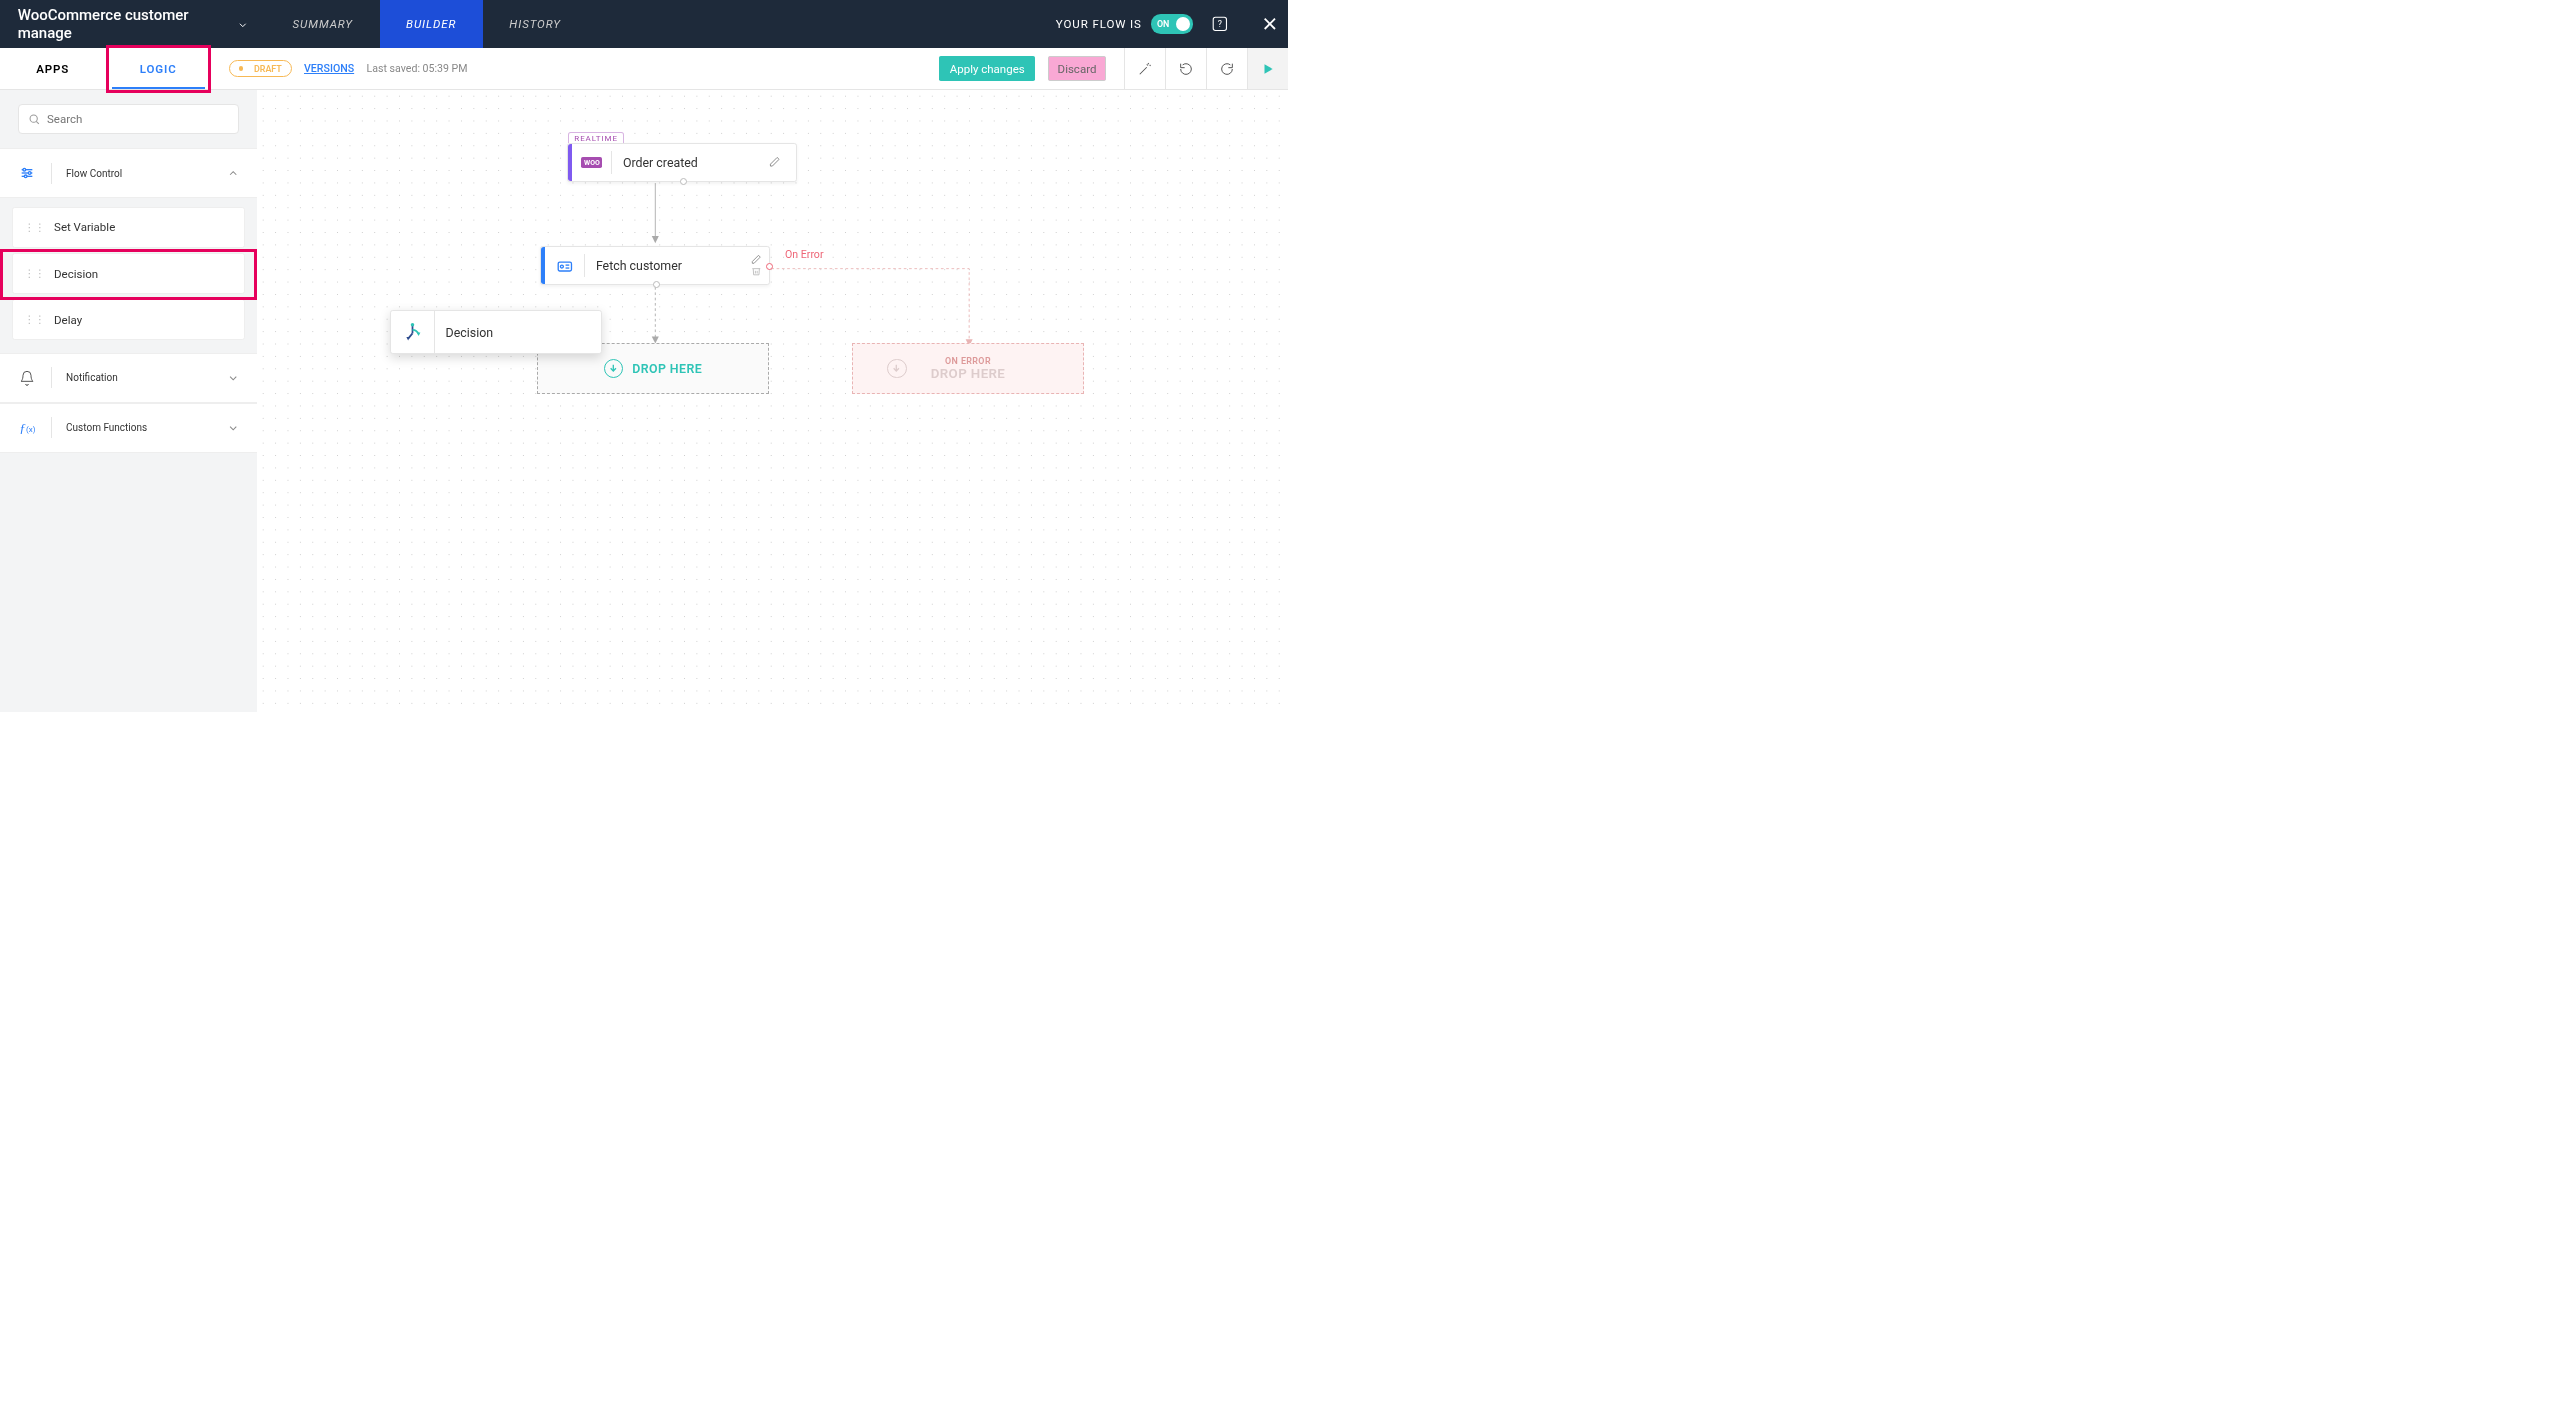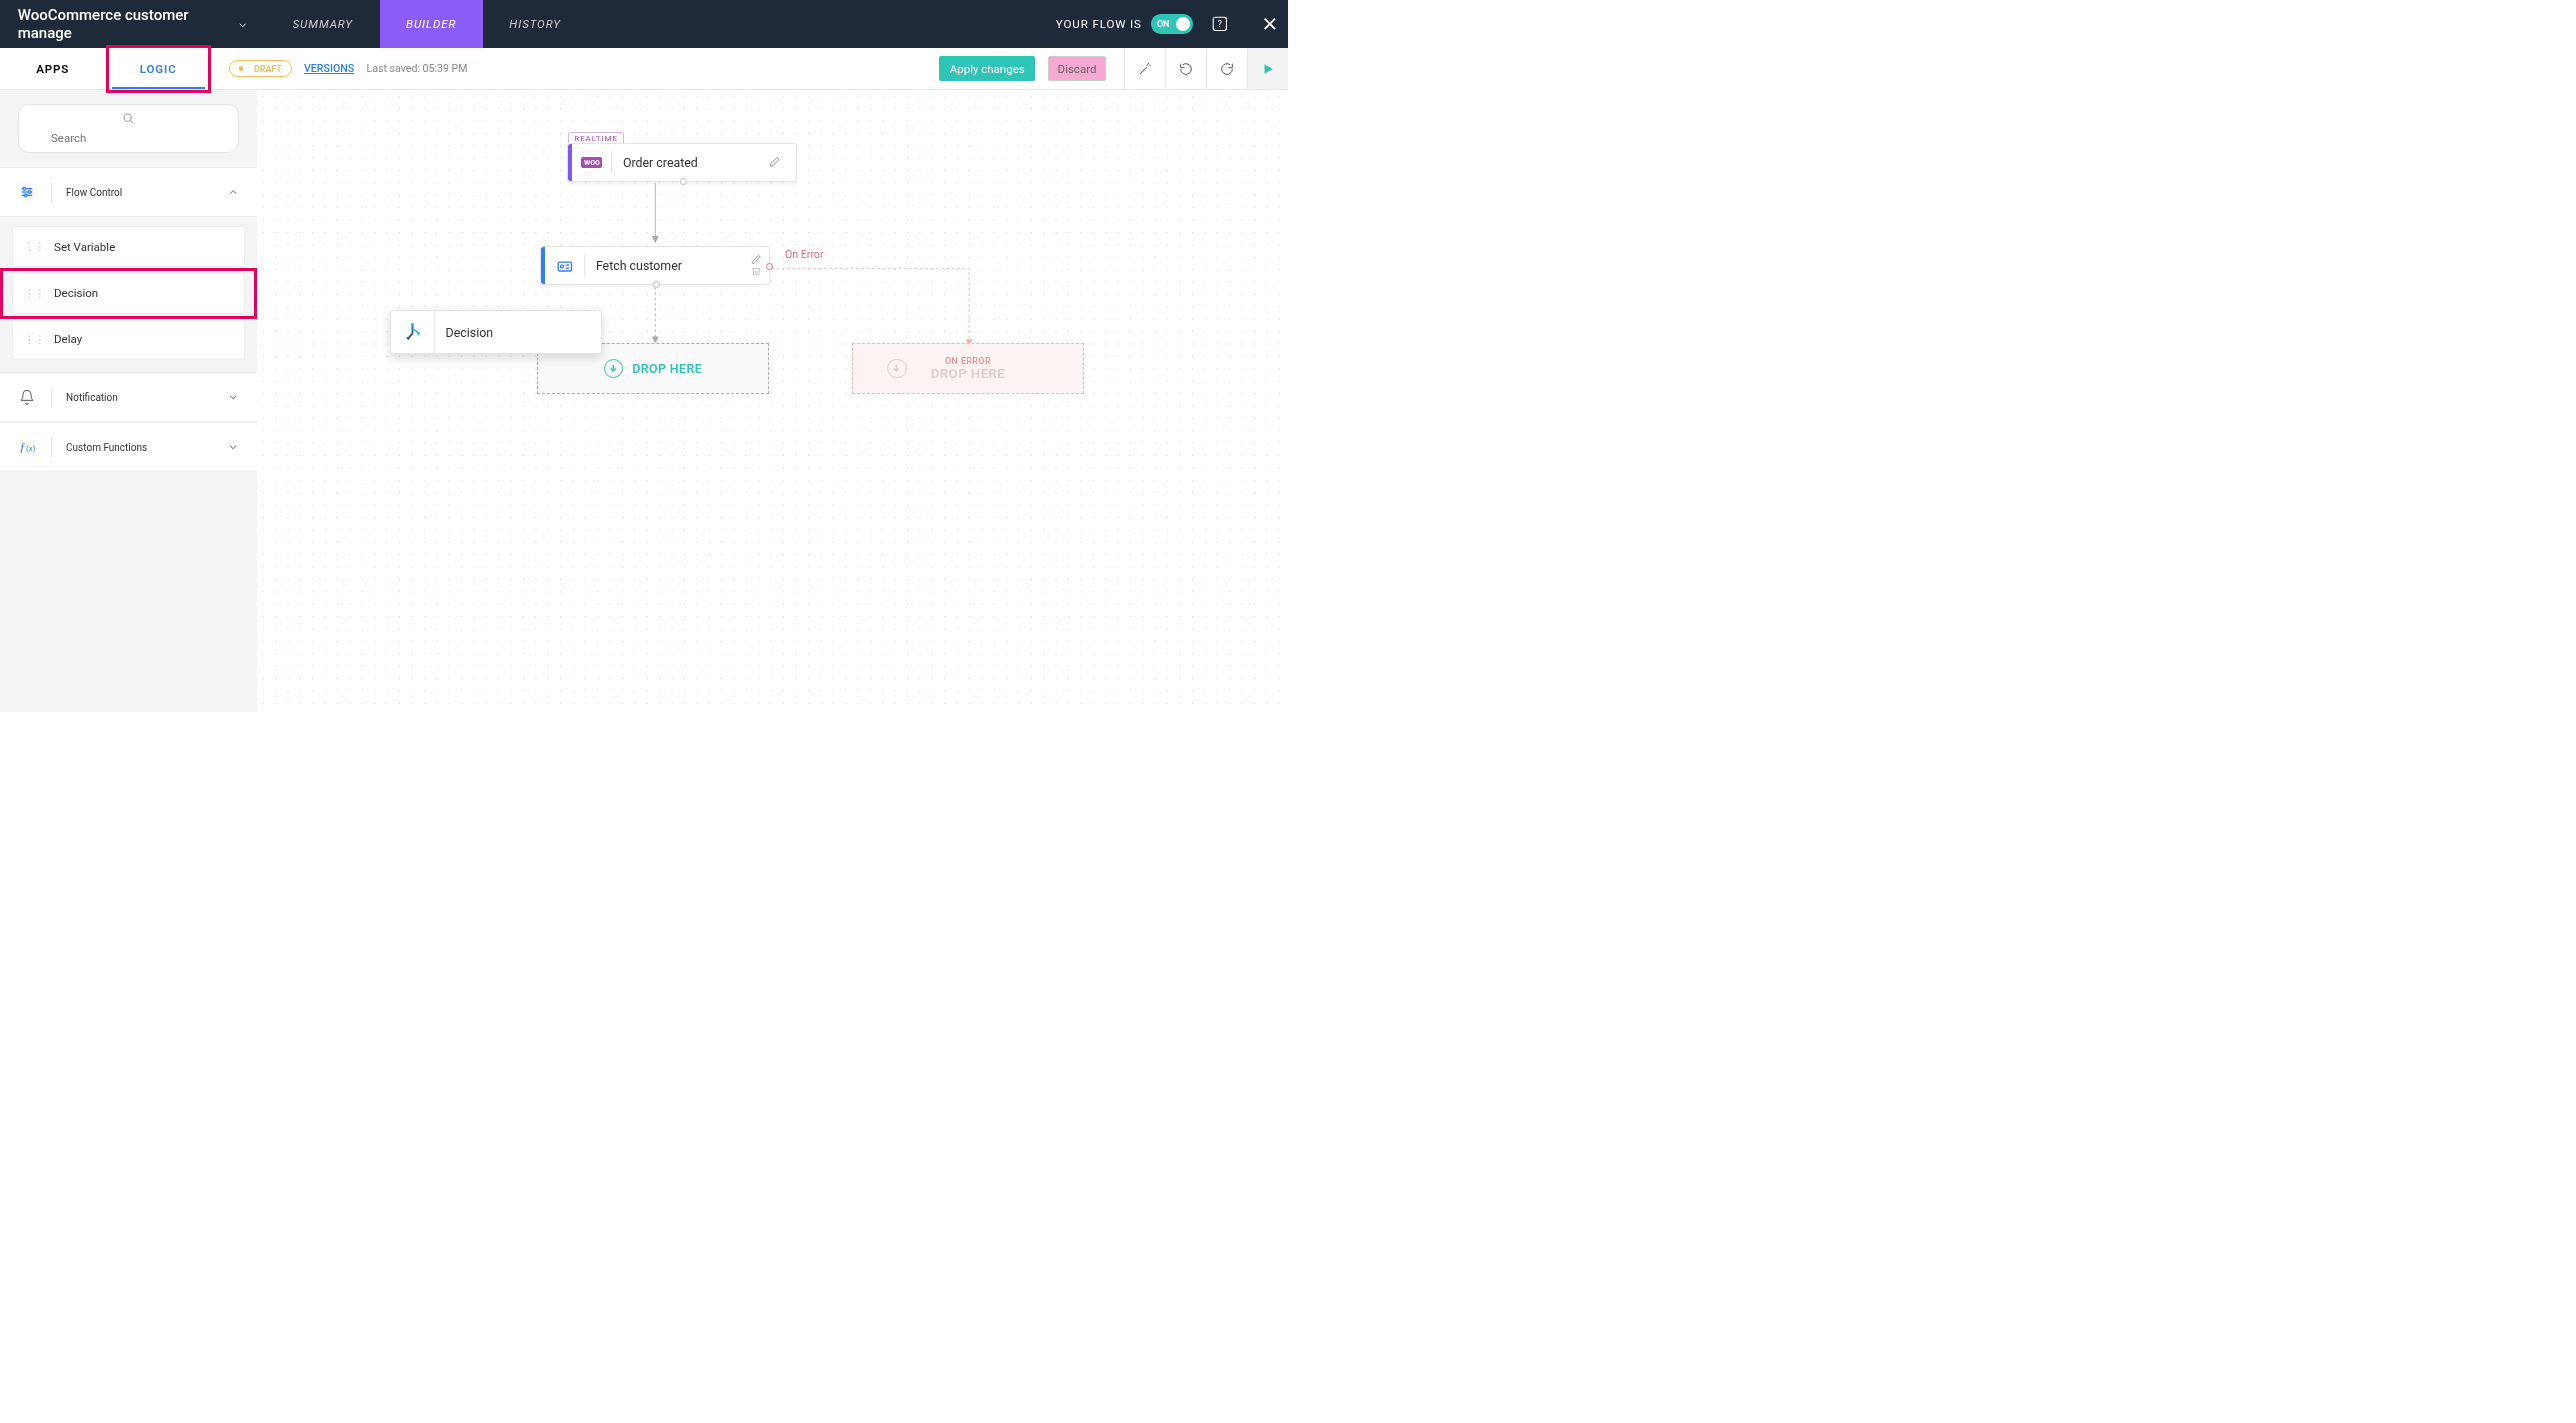--- a/index.html
+++ b/index.html
@@ -4,21 +4,21 @@
 <style>
 * { margin: 0; padding: 0; box-sizing: border-box; font-family: -apple-system, BlinkMacSystemFont, "Segoe UI", Roboto, Helvetica, Arial, sans-serif; }
 body { width: 1288px; height: 712px; background: #fff; overflow: hidden; }
 
 
 .topbar { height: 48px; background: #1e2a3a; display: flex; align-items: center; color: #fff; }
 .flow-name { display: flex; align-items: center; gap: 5.3px; padding: 0 17.7px; font-size: 15px; font-weight: 500; width: 266px; }
 .flow-name svg { margin-top: 1.8px; }
 .main-tabs { display: flex; height: 100%; font-style: italic; }
 .main-tab { padding: 0 26.6px; display: flex; align-items: center; font-size: 11.5px; letter-spacing: 0.9px; color: #ccc; cursor: pointer; }
-.main-tab.active { background: #8b5cf6; color: #fff; }
+.main-tab.active { background: #1d4ed8; color: #fff; }
 .topbar-spacer { flex: 1; }
 .flow-status { display: flex; align-items: center; gap: 8.9px; padding-right: 12.4px; }
 .flow-status-label { font-size: 11.5px; letter-spacing: 0.9px; }
 .toggle { width: 42px; height: 19.5px; border-radius: 9.7px; background: #2ec4b6; position: relative; display: flex; align-items: center; }
 .toggle .label { color: #fff; font-size: 8.9px; padding-left: 6.2px; font-weight: 600; }
 .toggle .knob { width: 14px; height: 14px; background: #fff; border-radius: 50%; position: absolute; right: 2.7px; }
 .help-btn, .close-btn { width: 37px; height: 48px; display: flex; align-items: center; justify-content: center; color: #fff; cursor: pointer; }
 .close-btn svg { stroke-width: 2.5; }
 
 
@@ -37,21 +37,21 @@
 .apply-btn { background: #2ec4b6; color: #fff; border: none; padding: 5.3px 10.6px; font-size: 11.5px; border-radius: 1.8px; cursor: pointer; }
 .discard-btn { background: #f9a8d4; border: 0.9px solid #ccc; color: #666; padding: 4.4px 8.9px; font-size: 11.5px; border-radius: 1.8px; cursor: pointer; }
 .icon-btn { width: 41px; height: 100%; display: flex; align-items: center; justify-content: center; border-left: 0.9px solid #e5e5e5; cursor: pointer; color: #555; }
 .run-btn { width: 41px; height: 100%; background: #f3f3f3; display: flex; align-items: center; justify-content: center; border-left: 0.9px solid #e5e5e5; cursor: pointer; }
 
 
 .body { display: flex; height: calc(100% - 89px); }
 
 
 .sidebar { width: 257px; background: #f3f4f5; height: 100%; }
-.search-box { margin: 14px 17.7px; background: #fff; border: 0.9px solid #e5e5e5; border-radius: 11px; display: flex; align-items: center; padding: 7px 8.9px; gap: 7px; flex-direction: column; }
+.search-box { margin: 14px 17.7px; background: #fff; border: 0.9px solid #e5e5e5; border-radius: 4px; display: flex; align-items: center; padding: 7px 8.9px; gap: 7px; }
 .search-box input { border: none; outline: none; font-size: 11.5px; flex: 1; background: transparent; }
 .cat-header { height: 50px; background: #fff; border-top: 0.9px solid #eee; border-bottom: 0.9px solid #eee; display: flex; align-items: center; padding: 0 17.7px; gap: 14px; cursor: pointer; }
 .cat-header .icon-holder { width: 19.5px; display: flex; justify-content: center; color: #2d7ff9; }
 .cat-divider { width: 0.9px; height: 21px; background: #e5e5e5; }
 .cat-header .label { flex: 1; font-size: 10px; color: #333; }
 .cat-chevron { color: #888; }
 .cat-items { padding: 0 12.4px; margin: 8.9px 0 12.4px 0; display: flex; flex-direction: column; gap: 5.3px; position: relative; }
 .cat-item { height: 41px; background: #fff; border: 0.9px solid #eee; border-radius: 2.7px; display: flex; align-items: center; padding: 0 10.6px; gap: 8.9px; cursor: grab; font-size: 11.5px; color: #333; }
 .cat-item .drag { color: #bbb; font-size: 10.6px; }
 .decision-highlight { position: absolute; left: 0; width: 100%; height: 51px; border: 3.5px solid #e6005c; pointer-events: none; top: 42px; }

